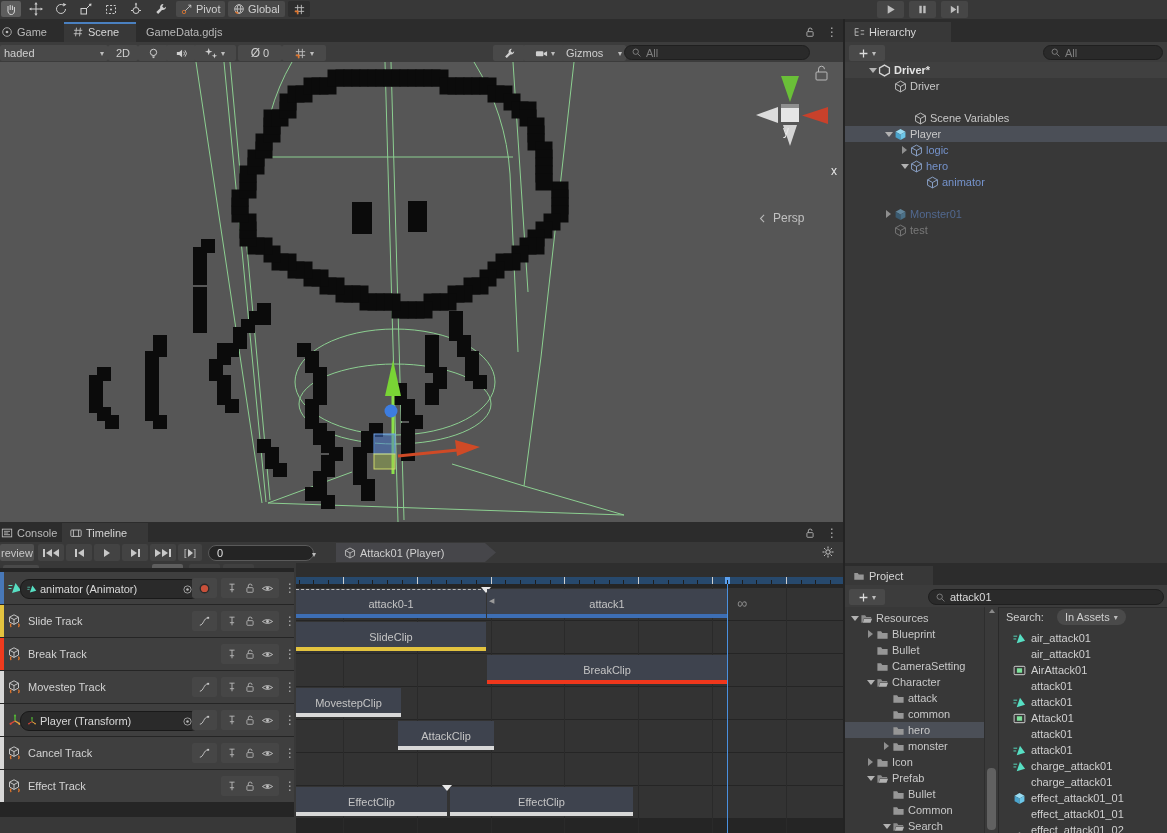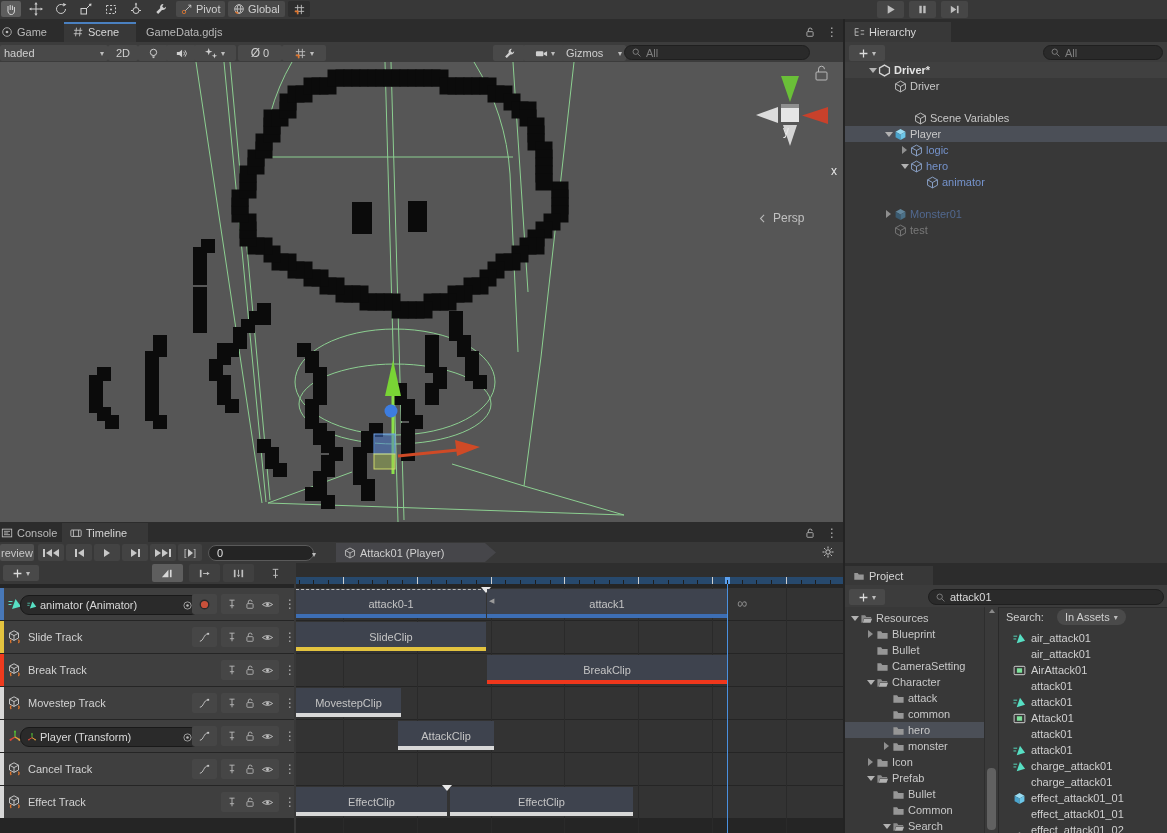--- a/index.html
+++ b/index.html
@@ -46,21 +46,21 @@
   #framefield{position:absolute;left:208px;top:3px;width:96px;height:14px;background:#242424;border:1px solid #5a5a5a;border-radius:8px;color:#e0e0e0;padding-left:8px;display:flex;align-items:center}
   #crumb{position:absolute;left:336px;top:1px;width:152px;height:19px;background:#46464a;display:flex;align-items:center;gap:4px;padding-left:8px;color:#cfcfcf;
          clip-path:polygon(0 0,calc(100% - 11px) 0,100% 50%,calc(100% - 11px) 100%,0 100%)}
   #tracktools{position:absolute;left:0;top:563px;width:296px;height:21px;background:#383838}
   .modebtn{position:absolute;top:1px;width:31px;height:18px;background:#404040;border-radius:2px;display:flex;align-items:center;justify-content:center}
   .modebtn.on{background:#5e5e5e}
   #ruler{position:absolute;left:296px;top:563px;width:547px;height:21px;background:#2e2e2e;overflow:hidden}
   #rband{position:absolute;left:0;top:14px;width:547px;height:7px;background:#27496d}
   .rlab{position:absolute;top:1px;font-size:9px;color:#a5a5a5}
   .rtick{position:absolute;top:14px;width:1px}
-  #tracks{position:absolute;left:0;top:584px;width:294px;height:249px;background:#252525}
+  #tracks{position:absolute;left:0;top:568px;width:294px;height:249px;background:#252525}
   .track{position:absolute;left:0;width:294px;height:32px;background:#3f3f3f;display:flex;align-items:center}
   .stripe{position:absolute;left:0;top:0;width:4px;height:32px}
   .track .tic{margin-left:8px}
   .tname{margin-left:6px;color:#d2d2d2;white-space:nowrap}
   .tfield{position:absolute;left:20px;top:7px;width:166px;height:18px;background:#2a2a2a;border:1px solid #191919;border-radius:9px;display:flex;align-items:center;gap:3px;padding:0 6px;color:#d8d8d8}
   .tfield .fl{white-space:nowrap;overflow:hidden;flex:1}
   .sqbtn{position:absolute;top:6px;width:25px;height:20px;background:#464646;border-radius:2px;display:flex;align-items:center;justify-content:center}
   .btngroup{position:absolute;left:221px;top:6px;width:58px;height:20px;background:#464646;border-radius:2px;display:flex;align-items:center;justify-content:space-evenly}
   .track .kebab{position:absolute;left:284px}
   #lanes{position:absolute;left:296px;top:584px;width:547px;height:249px;background:#252525;overflow:hidden}

